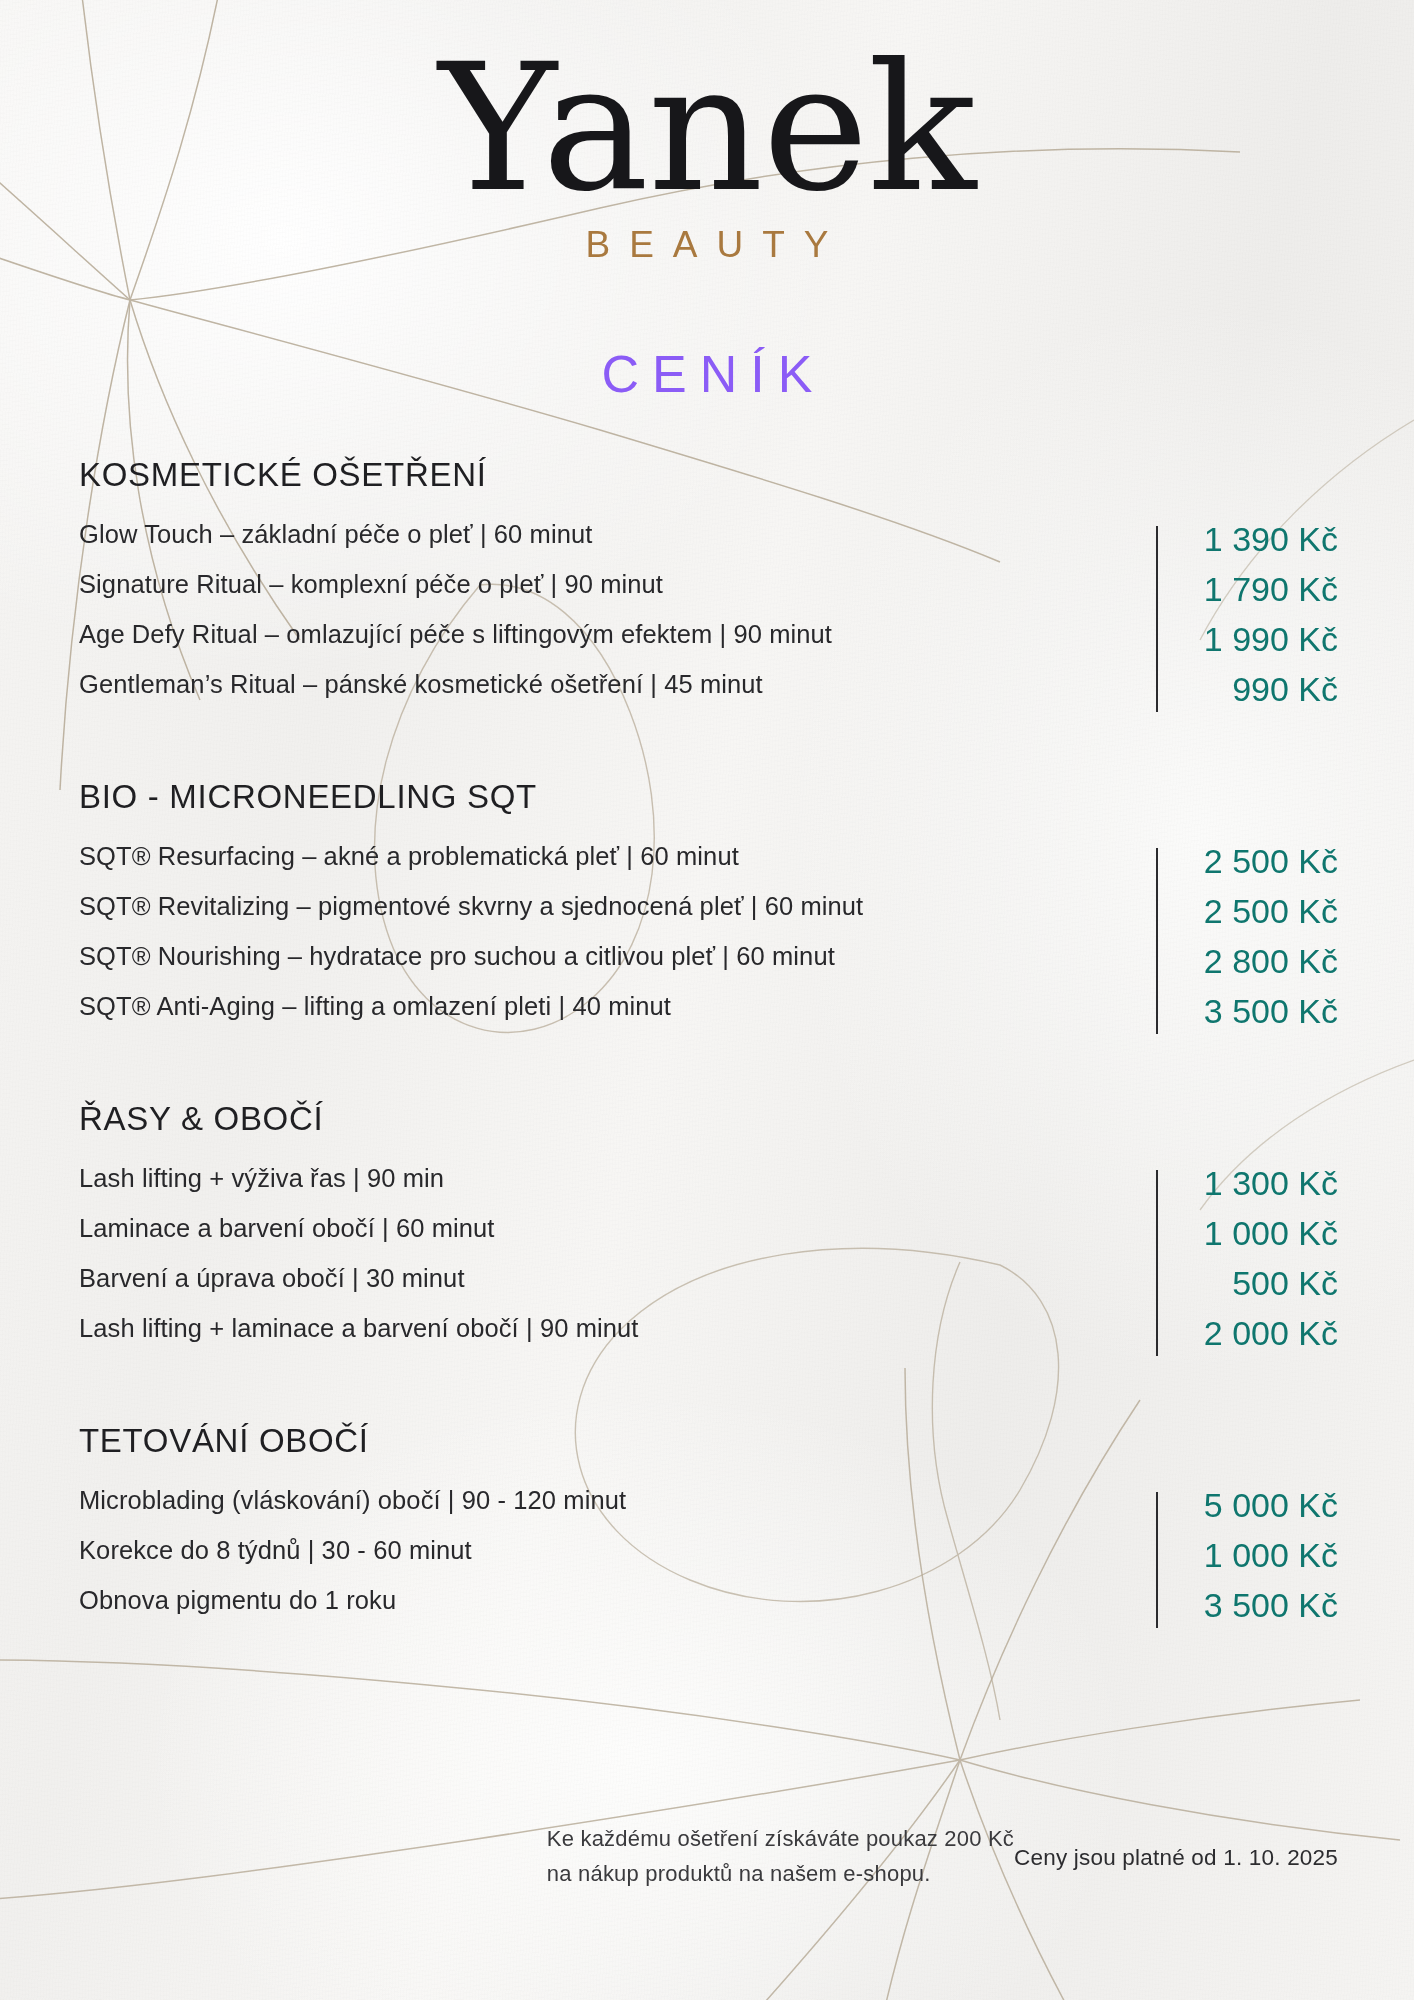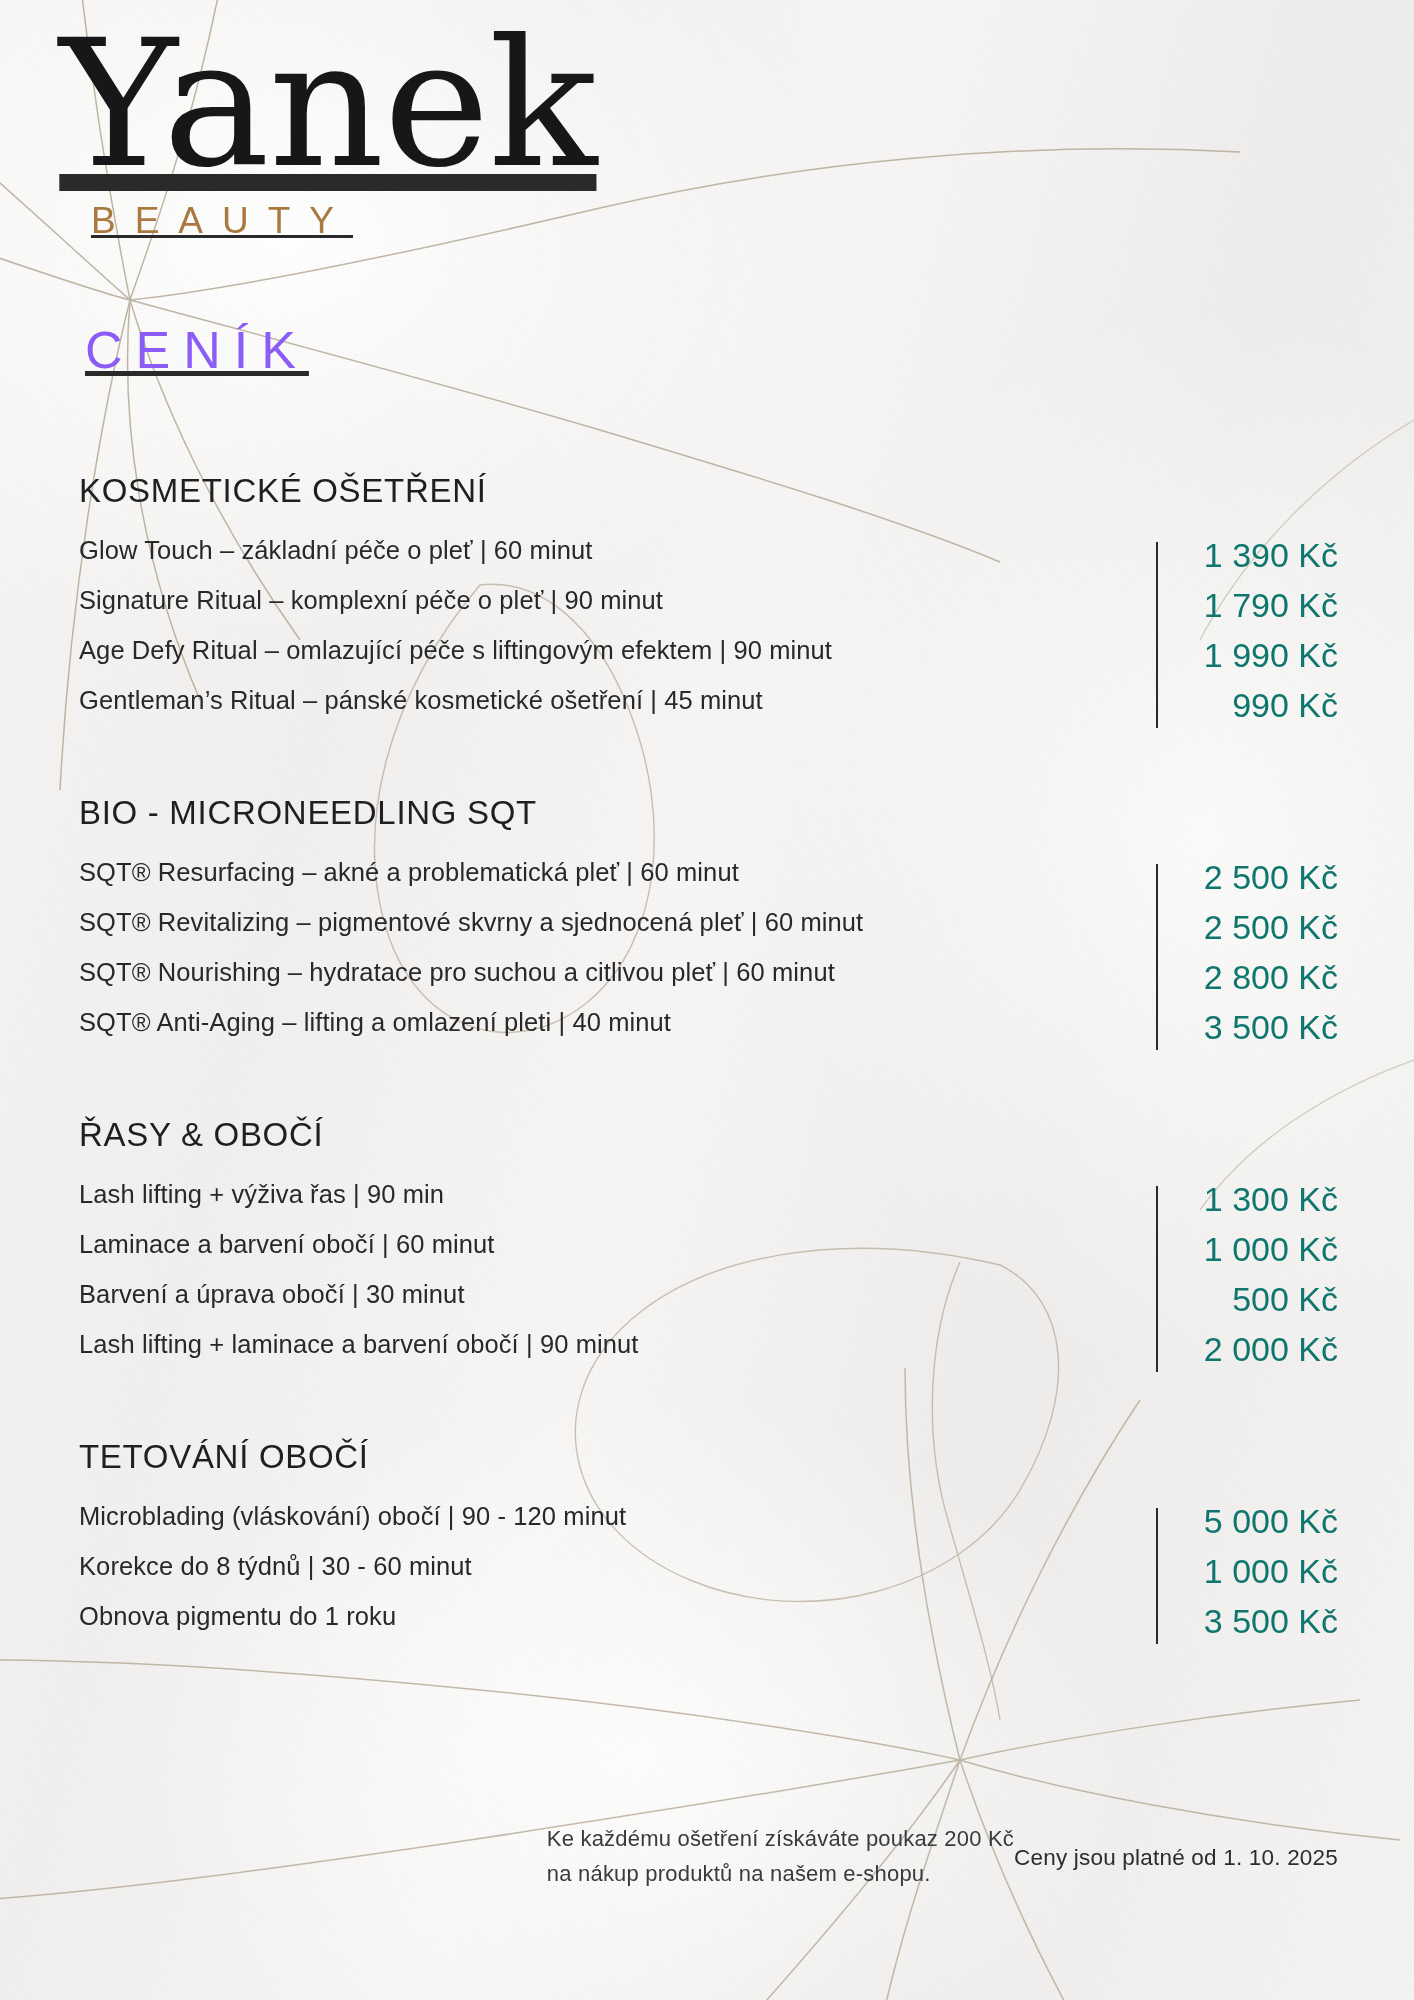--- a/index.html
+++ b/index.html
@@ -46,21 +46,21 @@
 
   
   #content {
     position:relative;
     z-index:5;
     width:1414px; height:2000px;
     padding:0 72px;
   }
 
   
-  .header { padding-top:24px;text-decoration:underline; }
+  .header { text-align:center; padding-top:48px; }
 
   .logo-word {
     font-family:"DejaVu Serif", "Liberation Serif", serif;
     font-size:176px;
     line-height:.92;
     font-weight:400;
     letter-spacing:-1px;
     color:#17171a;
     transform:scaleX(1.02);
   }
@@ -77,21 +77,21 @@
   .doc-title {
     margin-top:78px;
     font-size:52px;
     letter-spacing:13px;
     text-indent:13px;
     font-weight:300;
     color:#8b5cf6;
   }
 
   
-  #sections { margin-top:92px; }
+  #sections { margin-top:52px; }
 
   .section { margin-bottom:58px; }
   .section:last-child { margin-bottom:0; }
 
   .section-title {
     font-size:33px;
     font-weight:400;
     letter-spacing:.7px;
     color:#1f1f22;
     margin-bottom:26px;

